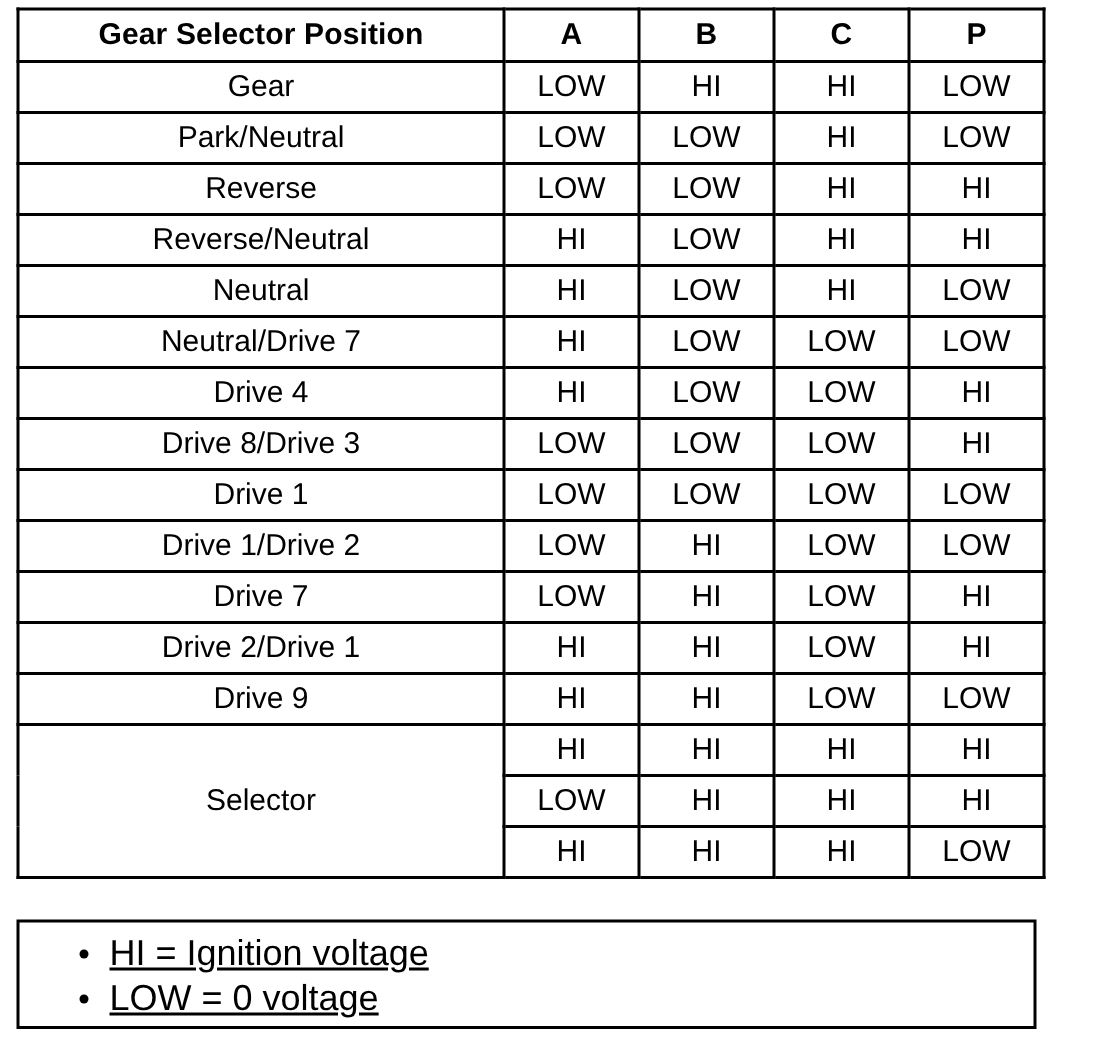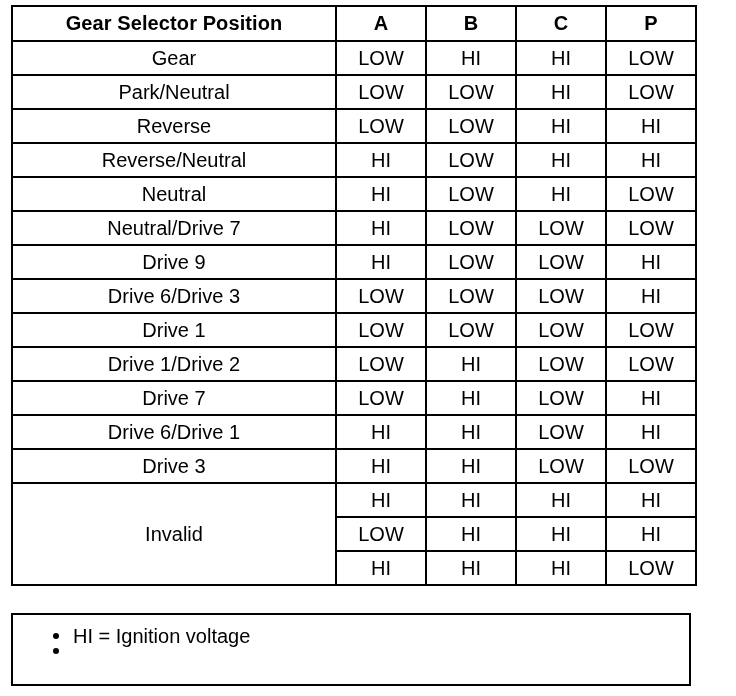--- a/index.html
+++ b/index.html
@@ -105,24 +105,25 @@
   }
   ul.notes-list {
     list-style: none;
     margin: 0;
     padding: 0;
   }
   ul.notes-list li {
     position: relative;
     margin: 0 0 0 40px;
     padding: 0 0 0 20px;
-    font-size: 20px;
+    font-size: 24px;
     line-height: 30px;
     color: #000000;
     white-space: nowrap;
+    text-decoration: underline;
   }
   ul.notes-list li .bullet-dot {
     position: absolute;
     left: 0;
     top: 50%;
     width: 6px;
     height: 6px;
     margin-top: -3px;
     background: #000000;
     border-radius: 50%;
@@ -196,77 +197,77 @@
 
         <tr class="data-row">
           <td class="row-label">Neutral/Drive 7</td>
           <td class="signal-cell">HI</td>
           <td class="signal-cell">LOW</td>
           <td class="signal-cell">LOW</td>
           <td class="signal-cell">LOW</td>
         </tr>
 
         <tr class="data-row">
+          <td class="row-label">Drive 4</td>
+          <td class="signal-cell">HI</td>
+          <td class="signal-cell">LOW</td>
+          <td class="signal-cell">LOW</td>
+          <td class="signal-cell">HI</td>
+        </tr>
+
+        <tr class="data-row">
+          <td class="row-label">Drive 8/Drive 3</td>
+          <td class="signal-cell">LOW</td>
+          <td class="signal-cell">LOW</td>
+          <td class="signal-cell">LOW</td>
+          <td class="signal-cell">HI</td>
+        </tr>
+
+        <tr class="data-row">
+          <td class="row-label">Drive 1</td>
+          <td class="signal-cell">LOW</td>
+          <td class="signal-cell">LOW</td>
+          <td class="signal-cell">LOW</td>
+          <td class="signal-cell">LOW</td>
+        </tr>
+
+        <tr class="data-row">
+          <td class="row-label">Drive 1/Drive 2</td>
+          <td class="signal-cell">LOW</td>
+          <td class="signal-cell">HI</td>
+          <td class="signal-cell">LOW</td>
+          <td class="signal-cell">LOW</td>
+        </tr>
+
+        <tr class="data-row">
+          <td class="row-label">Drive 7</td>
+          <td class="signal-cell">LOW</td>
+          <td class="signal-cell">HI</td>
+          <td class="signal-cell">LOW</td>
+          <td class="signal-cell">HI</td>
+        </tr>
+
+        <tr class="data-row">
+          <td class="row-label">Drive 2/Drive 1</td>
+          <td class="signal-cell">HI</td>
+          <td class="signal-cell">HI</td>
+          <td class="signal-cell">LOW</td>
+          <td class="signal-cell">HI</td>
+        </tr>
+
+        <tr class="data-row">
           <td class="row-label">Drive 9</td>
           <td class="signal-cell">HI</td>
-          <td class="signal-cell">LOW</td>
-          <td class="signal-cell">LOW</td>
-          <td class="signal-cell">HI</td>
-        </tr>
-
-        <tr class="data-row">
-          <td class="row-label">Drive 6/Drive 3</td>
-          <td class="signal-cell">LOW</td>
-          <td class="signal-cell">LOW</td>
-          <td class="signal-cell">LOW</td>
-          <td class="signal-cell">HI</td>
-        </tr>
-
-        <tr class="data-row">
-          <td class="row-label">Drive 1</td>
-          <td class="signal-cell">LOW</td>
-          <td class="signal-cell">LOW</td>
-          <td class="signal-cell">LOW</td>
-          <td class="signal-cell">LOW</td>
-        </tr>
-
-        <tr class="data-row">
-          <td class="row-label">Drive 1/Drive 2</td>
-          <td class="signal-cell">LOW</td>
-          <td class="signal-cell">HI</td>
-          <td class="signal-cell">LOW</td>
-          <td class="signal-cell">LOW</td>
-        </tr>
-
-        <tr class="data-row">
-          <td class="row-label">Drive 7</td>
-          <td class="signal-cell">LOW</td>
-          <td class="signal-cell">HI</td>
-          <td class="signal-cell">LOW</td>
-          <td class="signal-cell">HI</td>
-        </tr>
-
-        <tr class="data-row">
-          <td class="row-label">Drive 6/Drive 1</td>
-          <td class="signal-cell">HI</td>
-          <td class="signal-cell">HI</td>
-          <td class="signal-cell">LOW</td>
-          <td class="signal-cell">HI</td>
-        </tr>
-
-        <tr class="data-row">
-          <td class="row-label">Drive 3</td>
-          <td class="signal-cell">HI</td>
           <td class="signal-cell">HI</td>
           <td class="signal-cell">LOW</td>
           <td class="signal-cell">LOW</td>
         </tr>
 
         <tr class="data-row invalid-row">
-          <td class="invalid-label" rowspan="3">Invalid</td>
+          <td class="invalid-label" rowspan="3">Selector</td>
           <td class="signal-cell">HI</td>
           <td class="signal-cell">HI</td>
           <td class="signal-cell">HI</td>
           <td class="signal-cell">HI</td>
         </tr>
 
         <tr class="data-row invalid-row">
           <td class="signal-cell">LOW</td>
           <td class="signal-cell">HI</td>
           <td class="signal-cell">HI</td>
@@ -285,17 +286,18 @@
   </div>
 
   <div class="notes-box">
     <ul class="notes-list">
       <li>
         <span class="bullet-dot"></span>
         <span>HI = Ignition voltage</span>
       </li>
       <li>
         <span class="bullet-dot"></span>
+        <span>LOW = 0 voltage</span>
       </li>
     </ul>
   </div>
 
 </div>
 
 </body></html>

